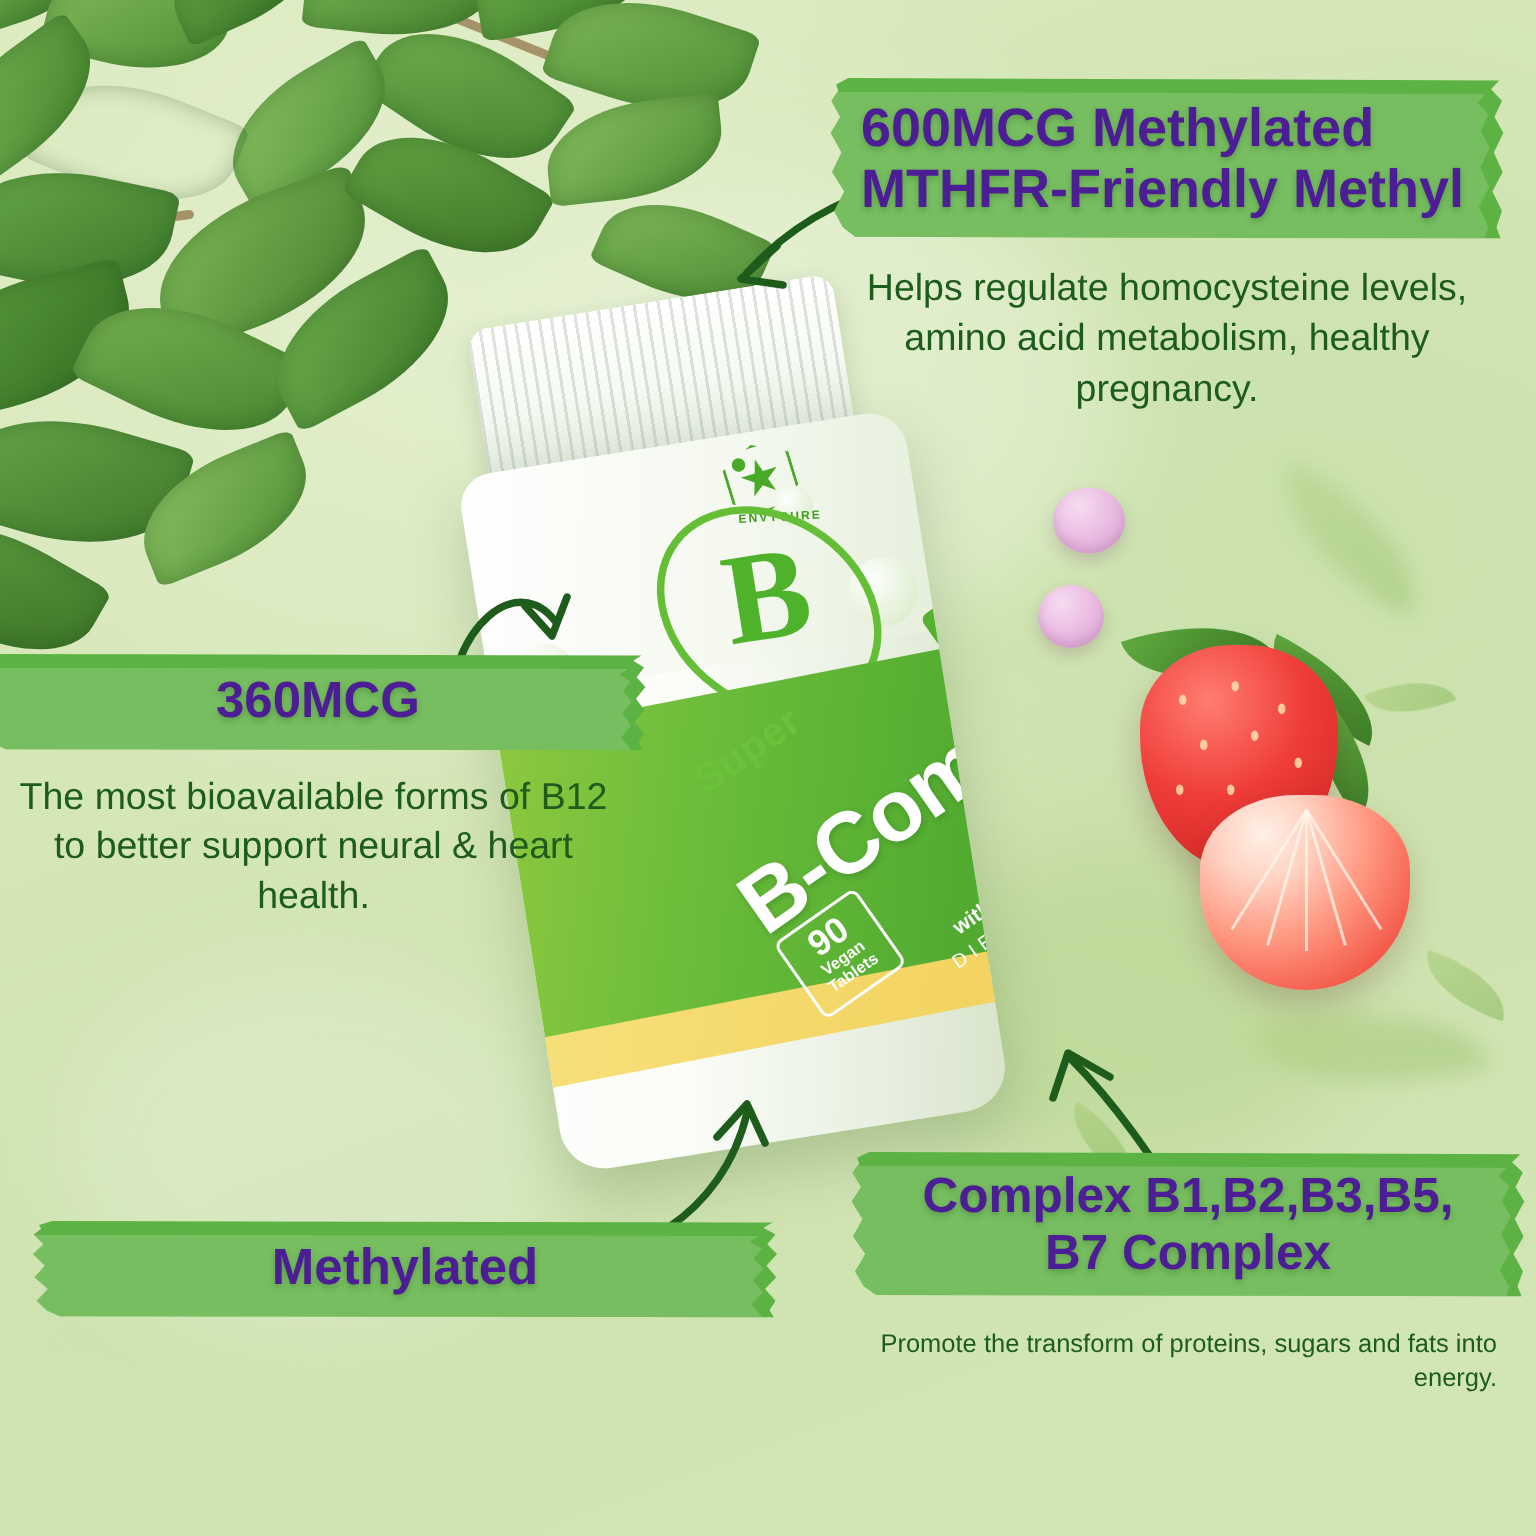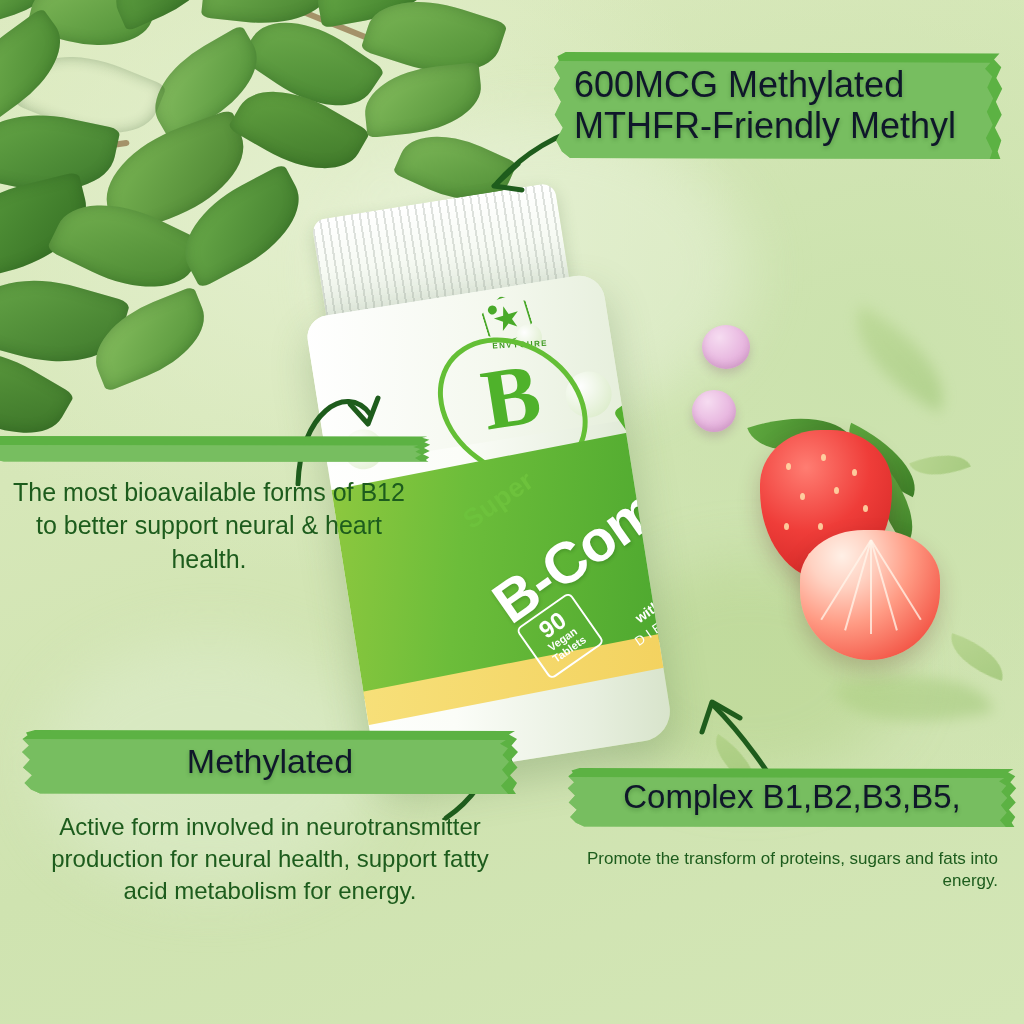--- a/index.html
+++ b/index.html
@@ -187,22 +187,22 @@
     position:absolute; border-radius:50%;
     background:radial-gradient(circle at 36% 28%, #f6dcf1 0%, #e8b8e0 55%, #d79fcd 100%);
     box-shadow:0 5px 10px rgba(120,70,110,.22), inset 0 -4px 6px rgba(150,90,140,.20);
   }
 
   
   .callout { position:absolute; }
   .banner {
     position:relative;
     background:#5cb243;
-    color:#0f172a;
-    font-weight:normal;
+    color:#4c1d95;
+    font-weight:bold;
     line-height:1.14;
     padding:12px 20px 14px 22px;
     clip-path:polygon(
       1.2% 4%, 3.0% 0%, 99% 1.5%, 97.8% 7%, 99.4% 14%, 98.3% 24%,
       99.6% 34%, 98.2% 46%, 99.5% 58%, 98.0% 70%, 99.4% 82%, 98.6% 92%,
       99.2% 99%, 4.0% 98%, 2.2% 92%, 0.9% 82%, 2.4% 70%, 0.6% 58%,
       2.0% 46%, 0.4% 34%, 1.8% 24%, 0.5% 14%, 1.5% 8%);
     text-shadow:0 2px 4px rgba(20,70,15,.28);
   }
   .banner:before {
@@ -221,21 +221,21 @@
   }
 
   #calloutFolate { left:552px; top:52px; width:452px; }
   #calloutFolate .banner { font-size:36px; }
   #calloutFolate .desc { font-size:25px; margin-top:16px; padding:0 8px; text-align:center; }
 
   #calloutB12 { left:-14px; top:436px; width:446px; }
   #calloutB12 .banner { font-size:34px; text-align:center; padding-left:26px; }
   #calloutB12 .desc { font-size:25px; margin-top:14px; text-align:center; padding:0 16px; }
 
-  #calloutB6 { left:20px; top:730px; width:500px; }
+  #calloutB6 { left:20px; top:814px; width:500px; }
   #calloutB6 .banner { font-size:34px; text-align:center; padding:12px 26px 14px; }
   #calloutB6 .desc { font-size:24px; margin-top:16px; text-align:center; padding:0 10px; }
 
   #calloutActive { left:566px; top:768px; width:452px; }
   #calloutActive .banner { font-size:33px; text-align:center; padding:10px 22px 12px; }
   #calloutActive .desc { font-size:17px; margin-top:20px; text-align:right; padding:0 20px; }
 
   
   .arrowSvg { position:absolute; pointer-events:none; }
   .arrowSvg path, .arrowSvg polyline { fill:none; stroke:#1e5c1c; stroke-width:5; stroke-linecap:round; stroke-linejoin:round; }
@@ -365,35 +365,37 @@
   <svg class="arrowSvg" style="left:640px;top:694px;width:160px;height:116px" viewBox="0 0 160 116">
     <path d="M150 112 C128 78, 104 42, 74 12"></path>
     <polyline points="62,38 72,8 100,24"></polyline>
   </svg>
 
   <div class="callout" id="calloutFolate">
     <div class="banner">
       <div>600MCG Methylated</div>
       <div>MTHFR-Friendly Methyl</div>
     </div>
+    <div class="desc">Helps regulate homocysteine levels, amino acid metabolism, healthy pregnancy.</div>
   </div>
 
   <div class="callout" id="calloutB12">
     <div class="banner">
+      <div>360MCG</div>
     </div>
     <div class="desc">The most bioavailable forms of B12 to better support neural &amp; heart health.</div>
   </div>
 
   <div class="callout" id="calloutB6">
     <div class="banner">
       <div>Methylated</div>
     </div>
-    <div class="desc">Active form involved in neurotransmitter production for neural health, support fatty acid metabolism for energy.</div>
   </div>
 
   <div class="callout" id="calloutActive">
     <div class="banner">
       <div>Complex B1,B2,B3,B5,</div>
+      <div>B7 Complex</div>
     </div>
     <div class="desc">Promote the transform of proteins, sugars and fats into energy.</div>
   </div>
 
 </div>
 
 </body></html>

